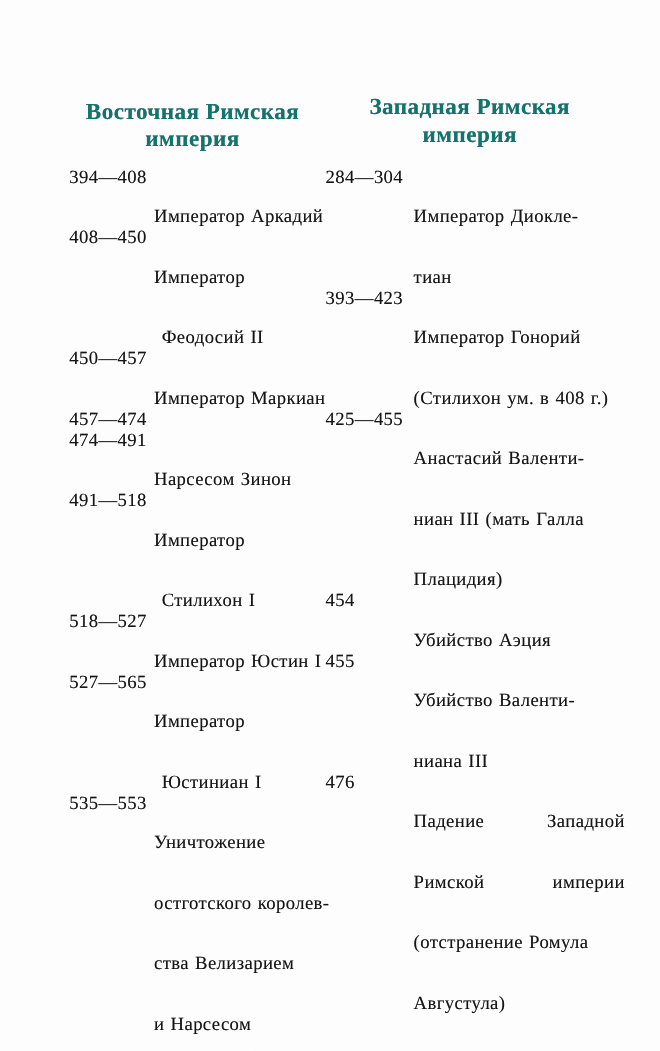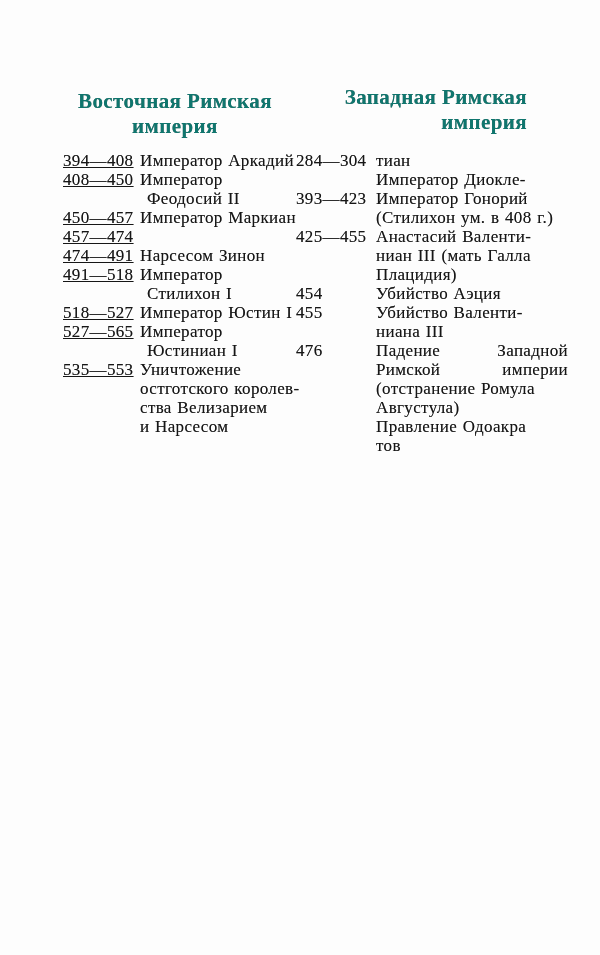--- a/index.html
+++ b/index.html
@@ -21,47 +21,47 @@
     position: absolute;
     text-align: center;
     font-weight: bold;
     font-size: 21px;
     line-height: 25px;
     letter-spacing: 0.4px;
     color: #0f766e;
     text-shadow: 0 0 0.6px rgba(0,0,0,0.5);
   }
   .col-header.east { left: 55px;  top: 89px; width: 240px; }
-  .col-header.west { left: 327px; top: 85px; width: 200px; text-align: right; }
+  .col-header.west { left: 327px; top: 85px; width: 200px; }
 
   
   .timeline {
     position: absolute;
     top: 151px;
     font-size: 17px;
     line-height: 19px;
     letter-spacing: 0.35px;
     word-spacing: 1px;
     text-shadow: 0 0 0.5px rgba(0,0,0,0.45);
   }
   .timeline.east { left: 63px;  width: 252px; }
   .timeline.west { left: 296px; width: 272px; }
 
   .entry { display: flex; align-items: flex-start; }
   .entry .date {
     flex: 0 0 auto;
     white-space: nowrap;
   }
-  .timeline.east .date { width: 77px; text-decoration: underline; }
+  .timeline.east .date { width: 77px; }
   .timeline.west .date { width: 80px; }
   .entry .lines { flex: 1 1 auto; }
   .timeline.east .lines { width: 175px; }
   .timeline.west .lines { width: 186px; }
 
-  .line { white-space: nowrap; }
+  .line { white-space: nowrap; margin-top: 36px; }
   .line.indent { padding-left: 7px; }
   .line.justify {
     white-space: normal;
     text-align: justify;
     text-align-last: justify;
   }
 </style>
 </head>
 <body>
 
@@ -133,22 +133,22 @@
           <div class="line">остготского королев-</div>
           <div class="line">ства Велизарием</div>
           <div class="line">и Нарсесом</div>
         </div>
       </div>
     </div>
   <div class="timeline west">
       <div class="entry">
         <div class="date">284—304</div>
         <div class="lines">
+          <div class="line">Император Диокле-</div>
           <div class="line">тиан</div>
-          <div class="line">Император Диокле-</div>
         </div>
       </div>
       <div class="entry">
         <div class="date">393—423</div>
         <div class="lines">
           <div class="line">Император Гонорий</div>
           <div class="line">(Стилихон ум. в 408 г.)</div>
         </div>
       </div>
       <div class="entry">

